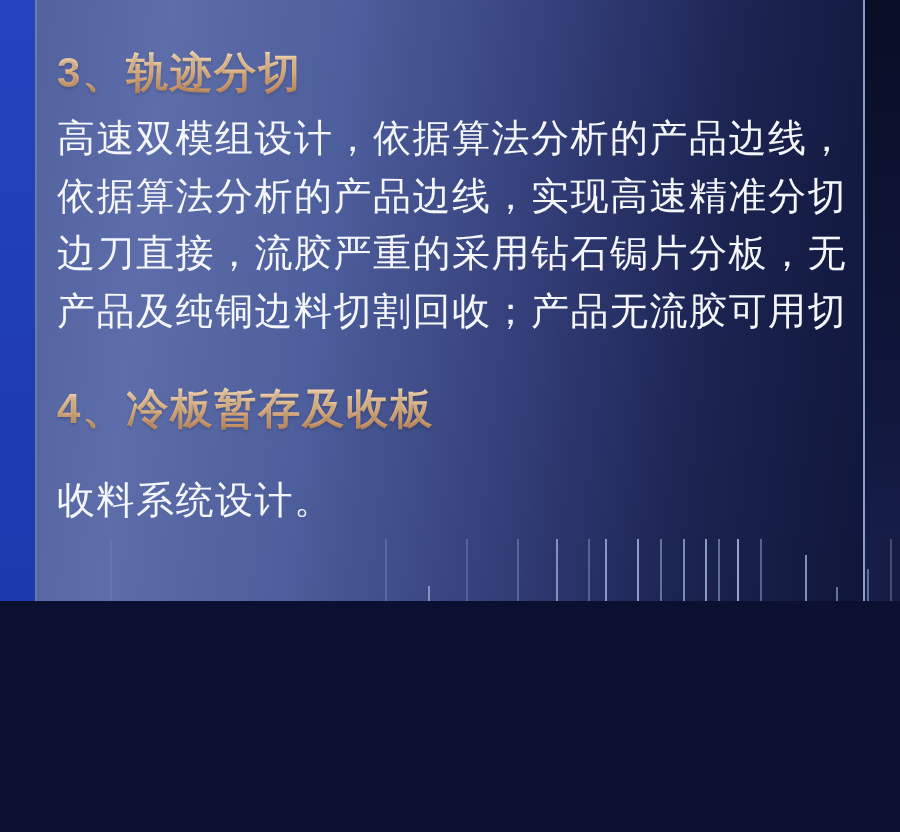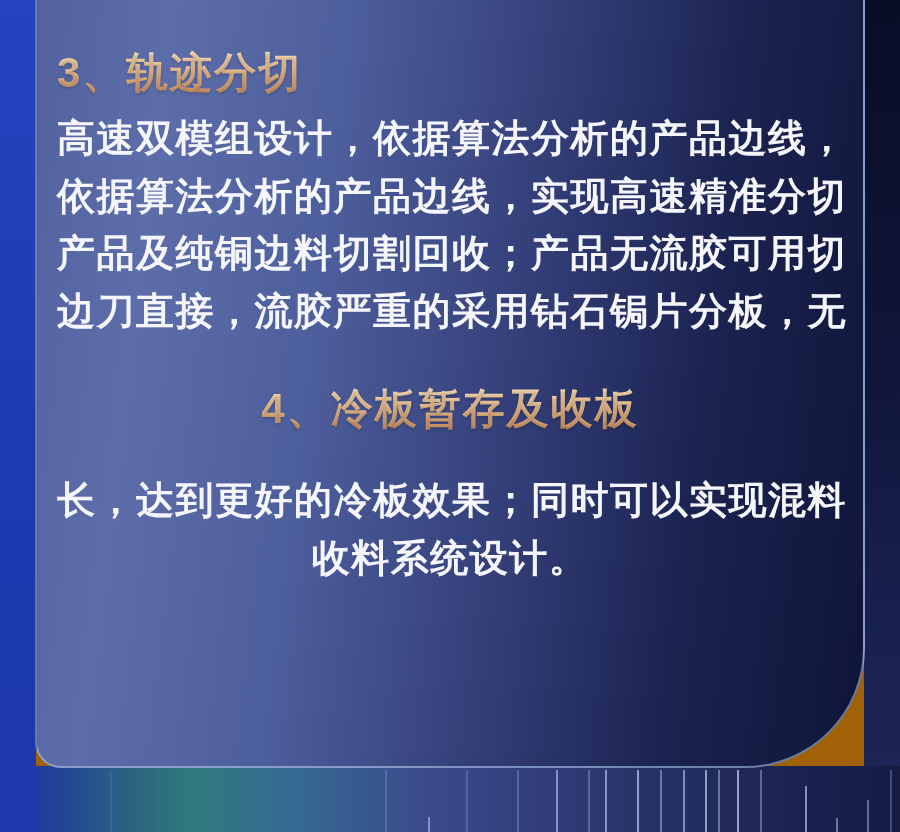--- a/index.html
+++ b/index.html
@@ -1,21 +1,21 @@
 <!DOCTYPE html>
 <html><head>
 <meta charset="utf-8">
 <style>
   html,body{margin:0;padding:0;background:#0b1030;}
   .screen{
     position:relative;
-    width:900px;height:832px;
+    width:900px;height:601px;
     overflow:hidden;
     font-family:"Liberation Sans","DejaVu Sans",sans-serif;
-    background:#a16207;
+    background:#a3a3a3;
   }
   
   .bg-left{
     position:absolute;left:0;top:0;width:36px;height:832px;
     background:linear-gradient(180deg,#2444c0 0%,#1d3ab0 55%,#1e39ae 100%);
   }
   
   .bg-right{
     position:absolute;right:0;top:0;width:36px;height:832px;
     background:linear-gradient(180deg,#090d26 0%,#10163a 45%,#1a2252 80%,#1d2657 100%);
@@ -41,52 +41,51 @@
     padding:84px 20px 0 20px;
   }
   .heading{
     font-size:42px;line-height:46px;font-weight:700;letter-spacing:2px;
     background:linear-gradient(180deg,#f7ddb8 0%,#eec291 45%,#c98e60 100%);
     -webkit-background-clip:text;background-clip:text;
     color:transparent;
     text-shadow:0 2px 3px rgba(0,0,0,.15);
   }
   .h1{margin:0 0 14px 0;}
-  .h2{margin:46px 0 40px 0;text-align:center;}
+  .h2{margin:46px 0 40px 0;}
   .body-line{
     font-size:38px;line-height:57.5px;letter-spacing:1.5px;
-    color:#f4f6fb;font-weight:700;white-space:nowrap;text-align:center;
+    color:#f4f6fb;font-weight:400;white-space:nowrap;
   }
   .decor-bars{position:absolute;left:0;bottom:0;width:900px;height:64px;}
   .decor-bar{position:absolute;width:2px;background:#bcd0f4;}
 </style>
 </head>
 <body>
 
 <div class="screen">
 
   <div class="bg-left"></div>
   <div class="bg-right"></div>
   <div class="bg-bottom"></div>
 
   <div class="card">
 
     <div class="heading h1">3、轨迹分切</div>
 
     <div>
       <div class="body-line">高速双模组设计，依据算法分析的产品边线，</div>
       <div class="body-line">依据算法分析的产品边线，实现高速精准分切</div>
+      <div class="body-line">边刀直接，流胶严重的采用钻石锔片分板，无</div>
       <div class="body-line">产品及纯铜边料切割回收；产品无流胶可用切</div>
-      <div class="body-line">边刀直接，流胶严重的采用钻石锔片分板，无</div>
     </div>
 
     <div class="heading h2">4、冷板暂存及收板</div>
 
     <div>
-      <div class="body-line">长，达到更好的冷板效果；同时可以实现混料</div>
       <div class="body-line">收料系统设计。</div>
     </div>
 
   </div>
 
   <div class="decor-bars">
       <div class="decor-bar" style="left: 110px; top: 2px; height: 62px; opacity: 0.1;"></div>
       <div class="decor-bar" style="left: 385px; top: 2px; height: 62px; opacity: 0.2;"></div>
       <div class="decor-bar" style="left: 428px; top: 49px; height: 15px; opacity: 0.55;"></div>
       <div class="decor-bar" style="left: 466px; top: 2px; height: 62px; opacity: 0.22;"></div>

